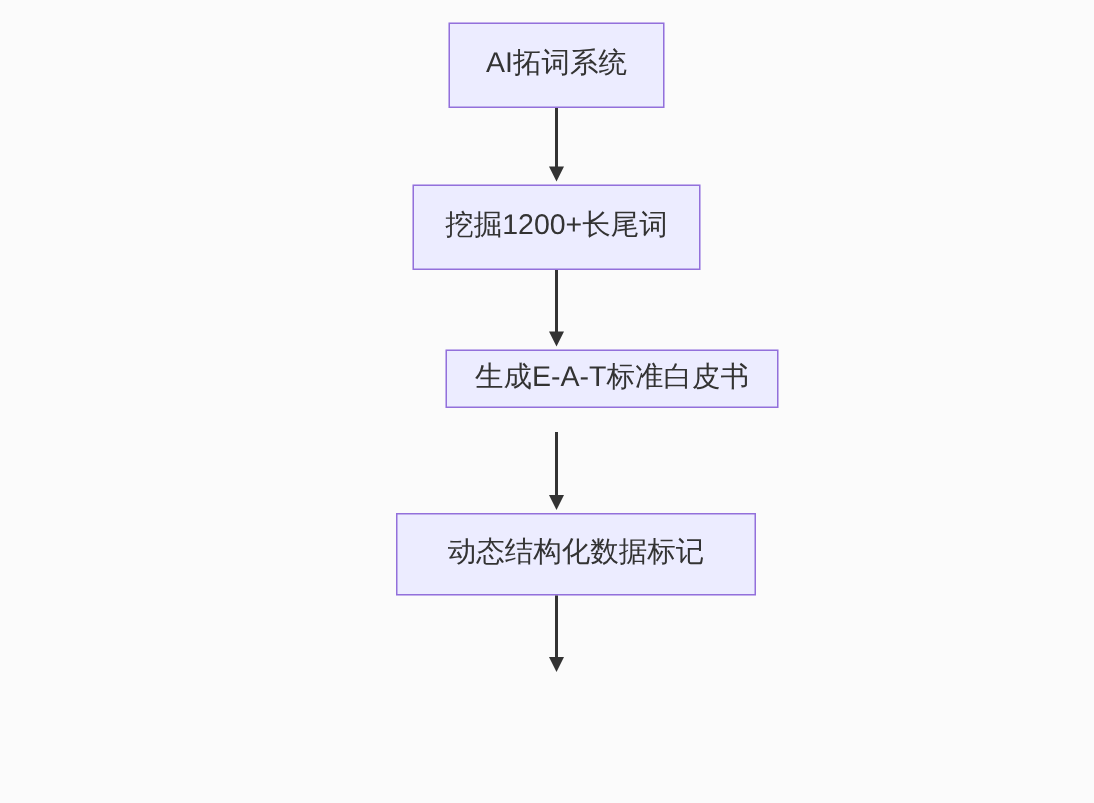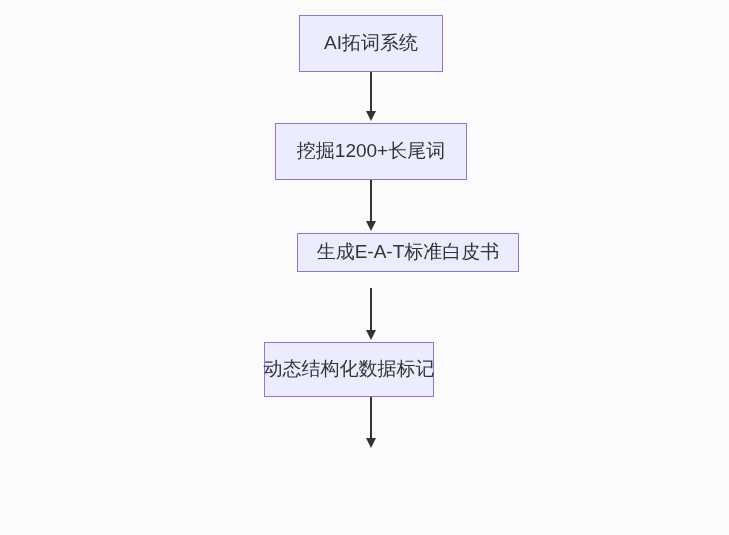--- a/index.html
+++ b/index.html
@@ -26,21 +26,21 @@
     line-height: 1.3;
     display: flex;
     align-items: center;
     justify-content: center;
     text-align: center;
     white-space: nowrap;
   }
   .node-1 { left: 299px; top: 15px;  width: 144px; height: 57px; }
   .node-2 { left: 275px; top: 123px; width: 192px; height: 57px; }
   .node-3 { left: 261px; top: 233px; width: 222px; height: 39px; margin-left: 36px; }
-  .node-4 { left: 264px; top: 342px; width: 170px; height: 55px; }
+  .node-4 { left: 264px; top: 342px; width: 240px; height: 55px; }
   .node-5 { left: 255px; top: 450px; width: 233px; height: 55px; }
 
   .edge {
     position: absolute;
     left: 365px;
     width: 12px;
   }
   .edge-1 { top: 72px;  height: 49px; }
   .edge-2 { top: 180px; height: 51px; }
   .edge-3 { top: 288px; height: 52px; }

